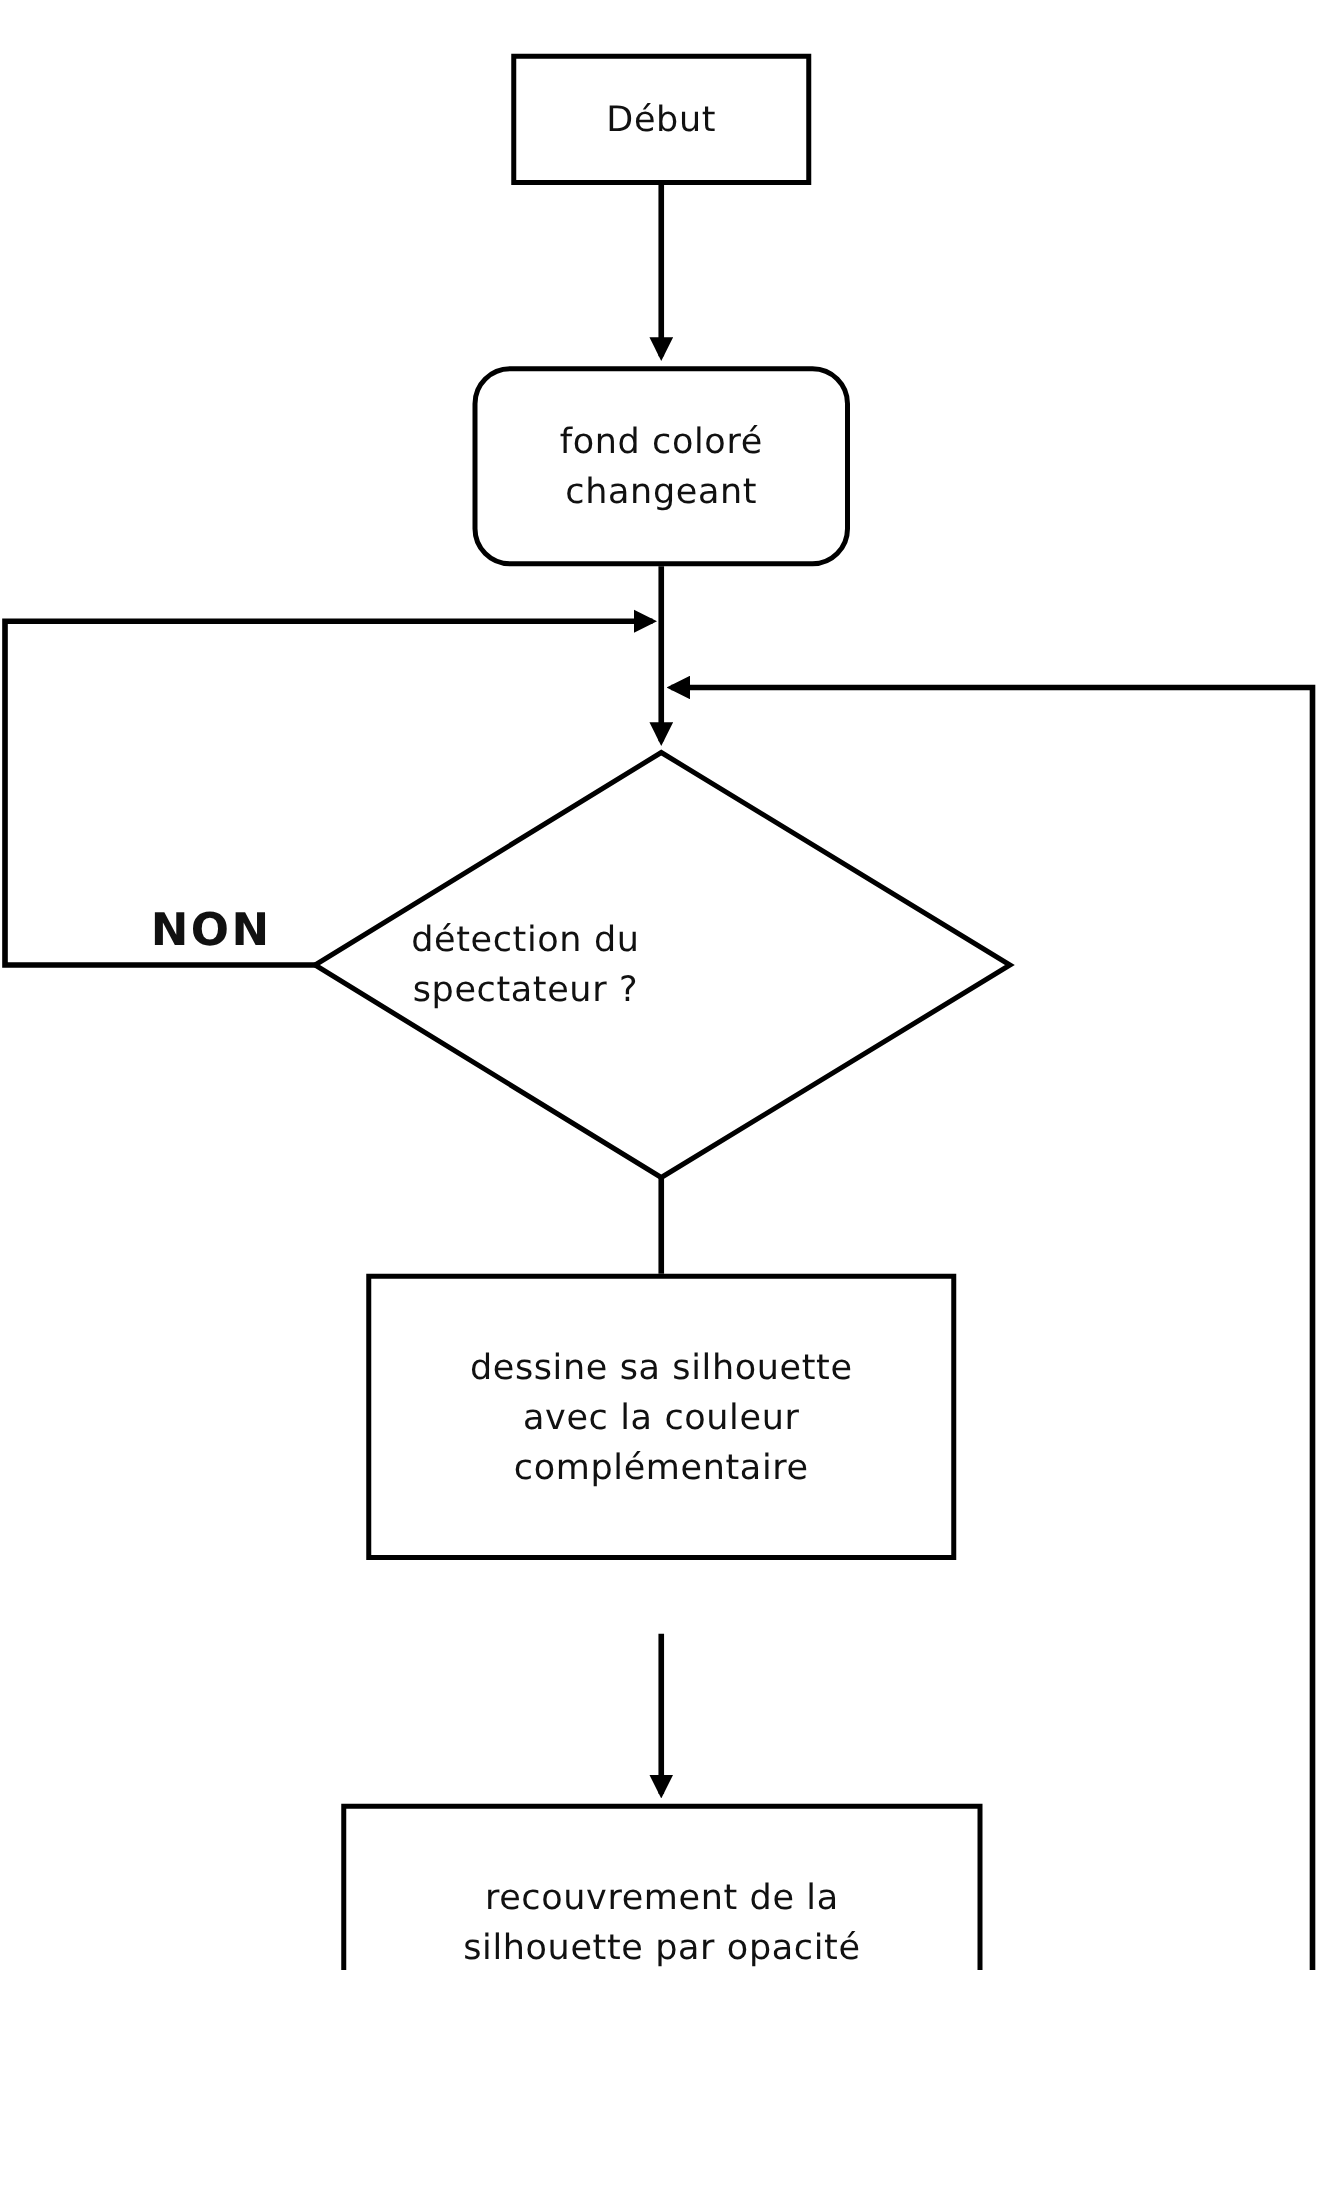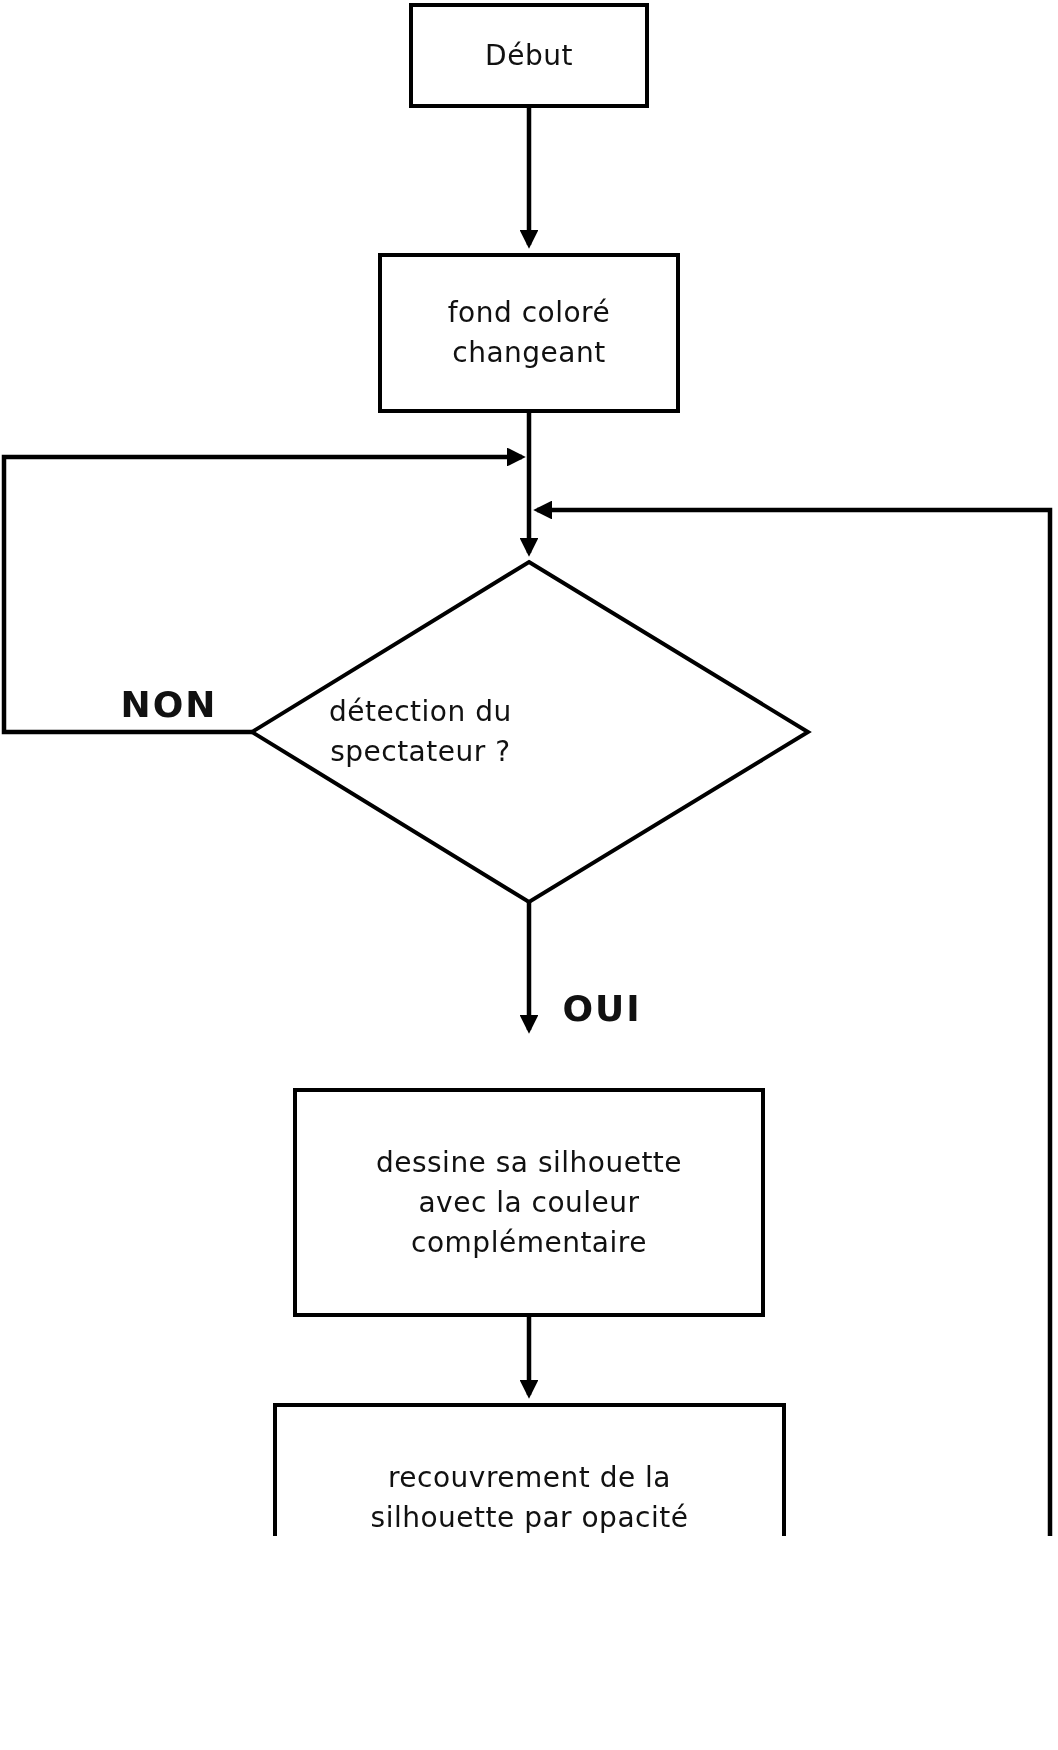--- a/index.html
+++ b/index.html
@@ -8,20 +8,21 @@
     --bg:#ffffff;
   }
   html,body{margin:0;padding:0;background:var(--bg);}
   .canvas{
     position:relative;
     width:1058px;height:1536px;
     background:var(--bg);
     font-family:"DejaVu Sans","Liberation Sans",sans-serif;
     color:var(--text);
     overflow:hidden;
+    margin-top:40px;
   }
   svg.wires{position:absolute;left:0;top:0;width:1058px;height:1750px;}
   svg.wires polyline{fill:none;stroke:var(--stroke);stroke-width:4.5;}
   svg.wires polygon.diamond{fill:var(--bg);stroke:var(--stroke);stroke-width:4;}
   .node{
     position:absolute;
     box-sizing:border-box;
     border:4px solid var(--stroke);
     background:var(--bg);
     display:flex;align-items:center;justify-content:center;
@@ -39,22 +40,22 @@
     white-space:pre-line;
   }
   .edge-label{
     position:absolute;
     font-weight:bold;
     font-size:36px;
     letter-spacing:2px;
     text-align:center;
   }
   .box-start{left:409px;top:3px;width:240px;height:105px;}
-  .box-background{left:378px;top:253px;width:302px;height:160px;}
-  .box-draw{left:293px;top:1088px;width:472px;height:229px;}
+  .box-background{left:378px;top:253px;width:302px;height:160px;border-radius:30px;}
+  .box-draw{left:293px;top:979px;width:472px;height:229px;}
   .box-overlay{left:273px;top:1403px;width:513px;height:229px;}
   .decision-text{left:329px;top:662px;width:400px;height:140px;}
   .label-non{left:119px;top:684px;width:100px;}
   .label-oui{left:552px;top:988px;width:100px;}
 </style>
 </head>
 <body>
 
 <div class="canvas">
 

